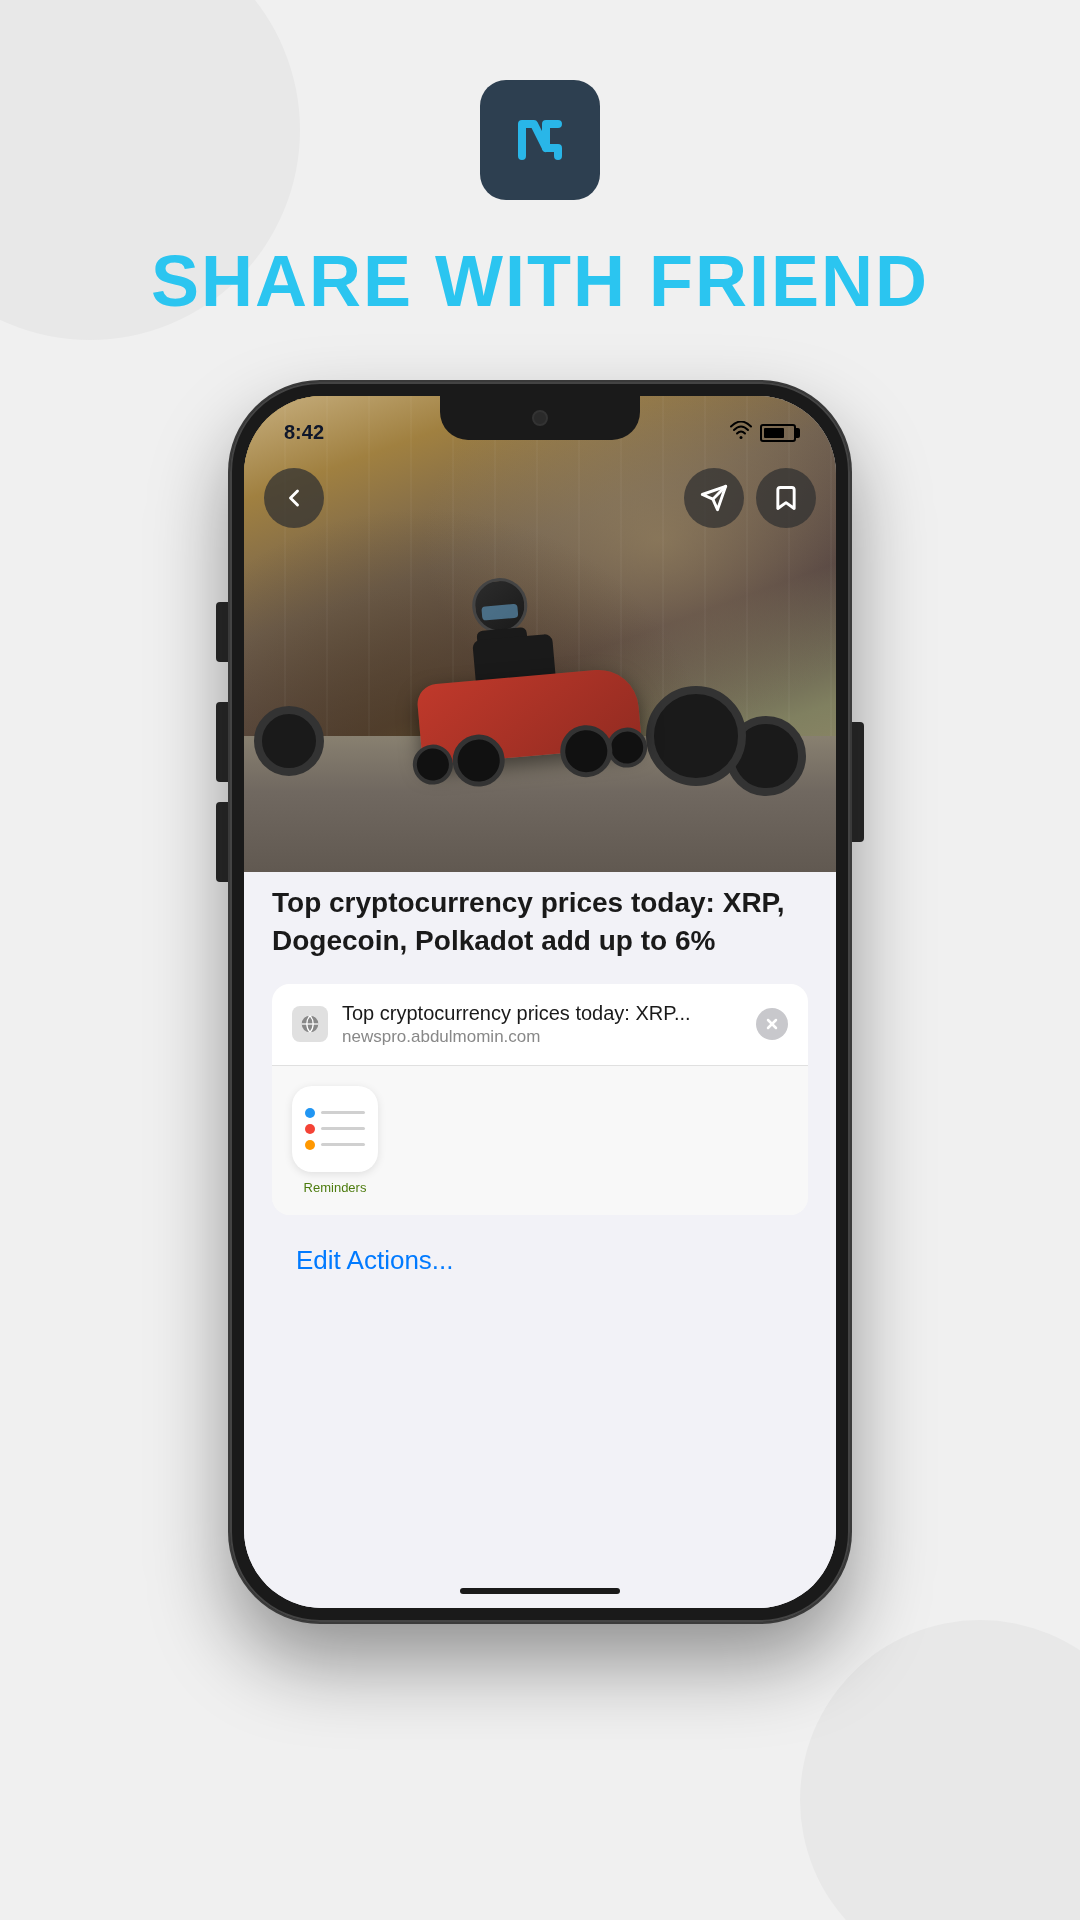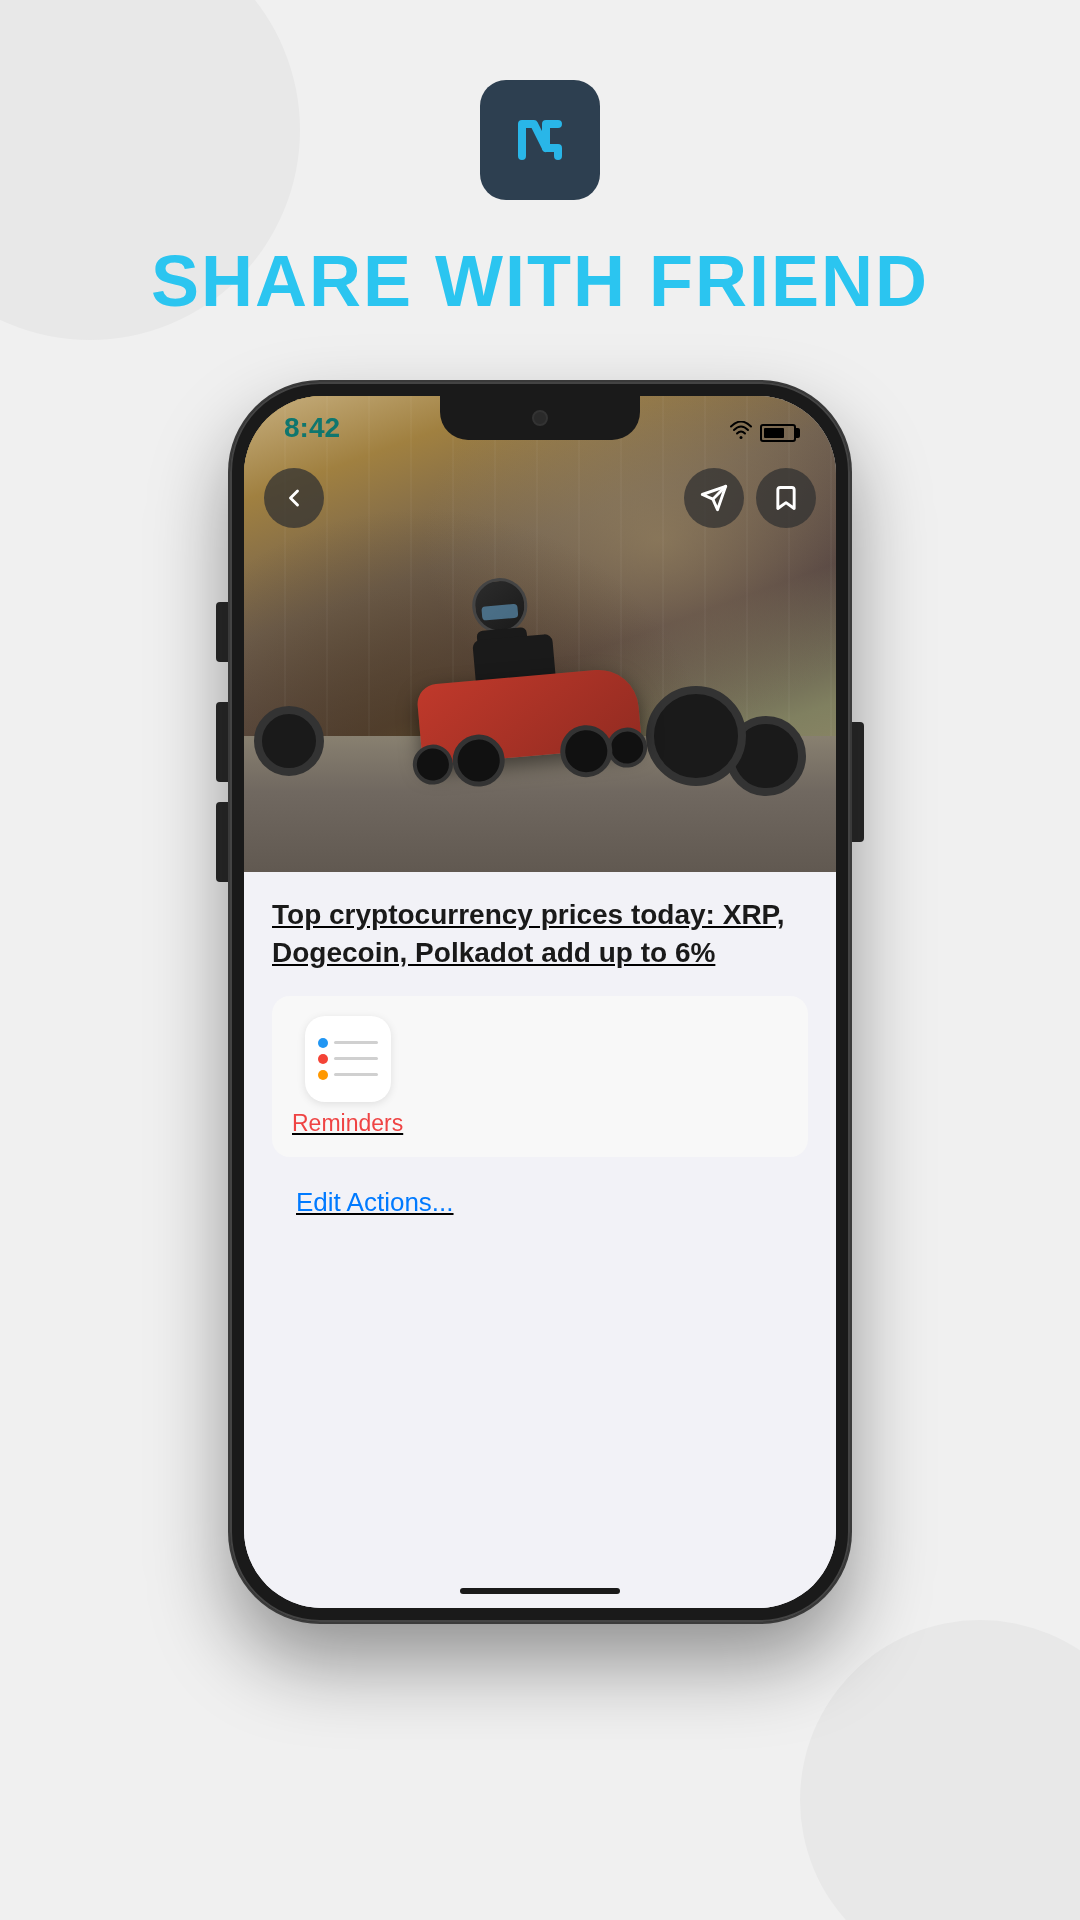--- a/index.html
+++ b/index.html
@@ -173,23 +173,23 @@
       right: 0;
       height: 56px;
       display: flex;
       align-items: flex-end;
       padding: 0 40px 8px;
       justify-content: space-between;
       z-index: 15;
     }
 
     .status-time {
-      font-size: 28px;
+      font-size: 20px;
       font-weight: 600;
-      color: #0f766e;
+      color: #0f172a;
     }
 
     .status-icons {
       display: flex;
       align-items: center;
       gap: 8px;
     }
 
     .wifi-icon {
       font-size: 20px;
@@ -412,22 +412,21 @@
     }
 
     
     .article-section {
       position: absolute;
       top: 476px;
       left: 0;
       right: 0;
       bottom: 0;
       background: #f2f2f7;
-      padding: 24px 28px 16px;
-      text-decoration: underline;
+      padding: 12px 28px 16px;
     }
 
     .article-title {
       font-size: 28px;
       font-weight: 700;
       color: #1a1a1a;
       line-height: 1.35;
       margin-bottom: 24px;
     }
 
@@ -568,22 +567,22 @@
     }
 
     .more-dot {
       width: 10px;
       height: 10px;
       background: #888;
       border-radius: 50%;
     }
 
     .share-action-label {
-      font-size: 23px;
-      color: #ef4444;
+      font-size: 13px;
+      color: #4d7c0f;
       text-align: center;
     }
 
     
     .action-list {
       background: white;
       border-radius: 18px;
       overflow: hidden;
       margin-bottom: 12px;
     }
@@ -755,20 +754,39 @@
             </div>
           </div>
         </div>
 
         <div class="article-section">
 
           <div class="article-title">Top cryptocurrency prices today: XRP, Dogecoin, Polkadot add up to 6%</div>
 
           <div class="share-sheet">
 
+            <div class="url-bar">
+              <div class="url-favicon">
+                <svg viewBox="0 0 24 24" fill="#888">
+                  <circle cx="12" cy="12" r="10"></circle>
+                  <line x1="2" y1="12" x2="22" y2="12" stroke="white" stroke-width="1.5"></line>
+                  <path d="M12 2a15 15 0 0 1 0 20M12 2a15 15 0 0 0 0 20" stroke="white" stroke-width="1.5" fill="none"></path>
+                </svg>
+              </div>
+              <div class="url-text-group">
+                <div class="url-title">Top cryptocurrency prices today: XRP...</div>
+                <div class="url-domain">newspro.abdulmomin.com</div>
+              </div>
+              <div class="url-close">
+                <svg viewBox="0 0 16 16" fill="none">
+                  <line x1="4" y1="4" x2="12" y2="12"></line>
+                  <line x1="12" y1="4" x2="4" y2="12"></line>
+                </svg>
+              </div>
+            </div>
 
             <div class="share-actions-row">
 
               <div class="share-action-item">
                 <div class="share-action-icon">
                   <div class="reminders-dots">
                     <div class="reminder-dot-row">
                       <div class="rdot rdot-blue"></div>
                       <div class="rline"></div>
                     </div>

